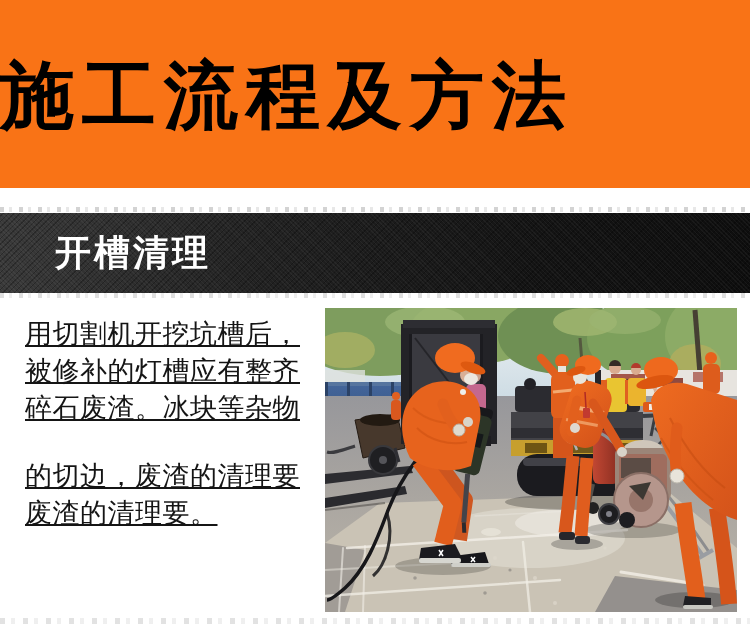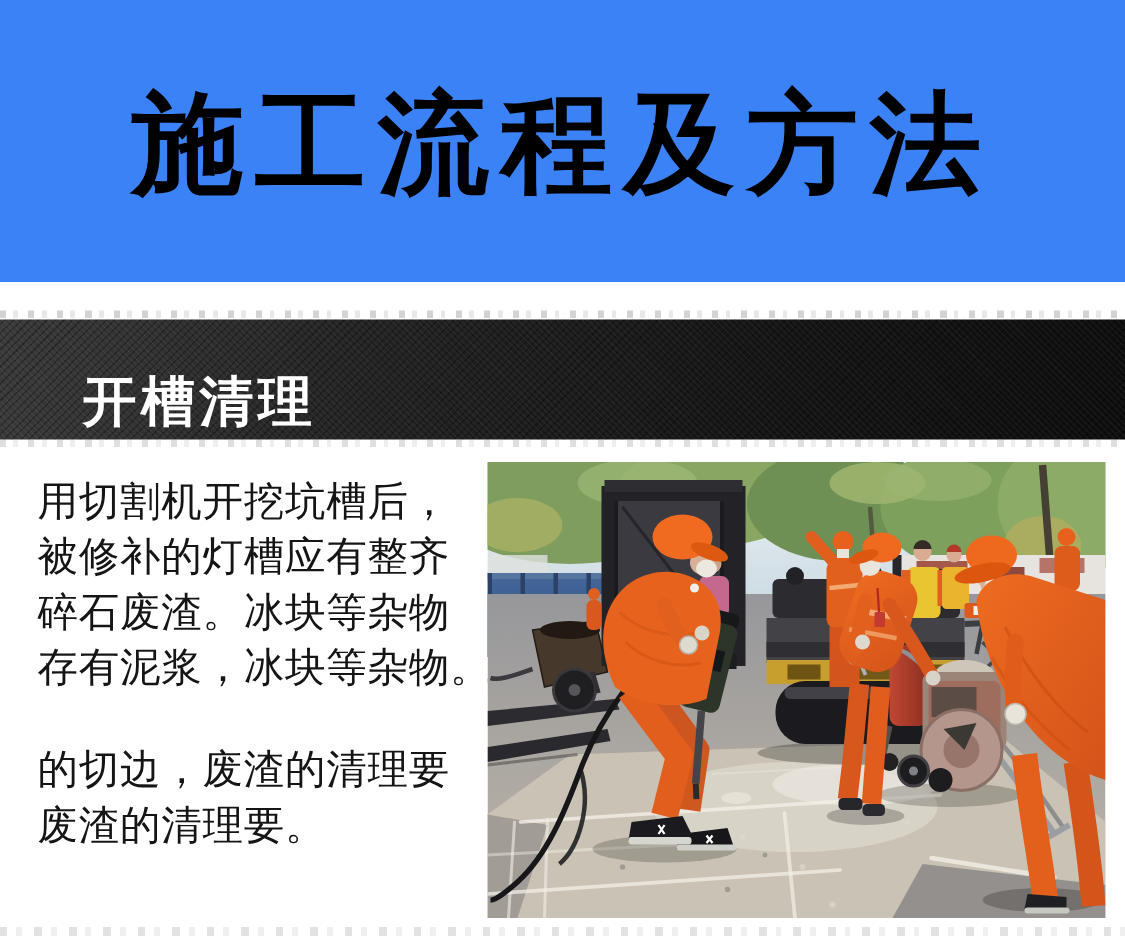--- a/index.html
+++ b/index.html
@@ -3,58 +3,58 @@
 <meta charset="utf-8">
 <style>
   html,body{margin:0;padding:0;background:#ffffff;}
   .page{
     position:relative;width:750px;height:626px;overflow:hidden;background:#ffffff;
     font-family:"Liberation Sans","DejaVu Sans",sans-serif;
   }
   
   .banner-gray{
     position:absolute;left:0;top:0;width:750px;height:188px;
-    background:#3b82f6;display:flex;align-items:center;justify-content:center;
+    background:#f97316;display:flex;align-items:center;
   }
   .page-title{
     font-size:74px;font-weight:900;color:#000;letter-spacing:8px;
     white-space:nowrap;transform:translateY(3px);
   }
   
   .speckle{
     position:absolute;left:0;width:750px;height:5px;opacity:.55;
     background:repeating-linear-gradient(90deg, rgba(110,110,110,.55) 0 4px, transparent 4px 9px,
                rgba(150,150,150,.4) 9px 12px, transparent 12px 19px);
   }
   .speckle.s1{top:207px;}
   .speckle.s2{top:293px;opacity:.4;}
   .speckle.s3{top:618px;height:6px;opacity:.5;
     background:repeating-linear-gradient(90deg, rgba(140,140,140,.5) 0 5px, transparent 5px 11px,
                rgba(165,165,165,.35) 11px 15px, transparent 15px 23px);}
   
   .banner-black{
     position:absolute;left:0;top:213px;width:750px;height:80px;
     background:linear-gradient(100deg,#3a3a3a 0%,#222222 35%,#141414 70%,#0e0e0e 100%);
-    display:flex;align-items:flex-end;overflow:hidden;
+    display:flex;align-items:center;overflow:hidden;
   }
   .banner-black::before{
     content:"";position:absolute;inset:0;pointer-events:none;
     background:repeating-linear-gradient(45deg, rgba(255,255,255,.045) 0 1px, transparent 1px 3px),
                repeating-linear-gradient(-45deg, rgba(0,0,0,.28) 0 1px, transparent 1px 4px);
   }
   .section-title{
     position:relative;margin-left:55px;font-size:36px;font-weight:700;color:#ffffff;
     letter-spacing:3px;white-space:nowrap;
   }
   
   .text-col{
     position:absolute;left:25px;top:316px;width:304px;
     font-size:27px;line-height:37px;color:#151515;letter-spacing:.5px;
   }
-  .para{margin:0 0 31px 0;}
+  .para{margin:0 0 31px 0;text-decoration:underline;}
   .tline{white-space:nowrap;}
   
   .photo{position:absolute;left:325px;top:308px;width:412px;height:304px;}
   .photo svg{display:block;}
 </style>
 </head>
 <body>
 
 <div class="page">
 
@@ -68,21 +68,20 @@
     <div class="section-title">开槽清理</div>
   </div>
 
   <div class="speckle s2"></div>
 
   <div class="text-col">
     <div class="para">
       <div class="tline">用切割机开挖坑槽后，</div>
       <div class="tline">被修补的灯槽应有整齐</div>
       <div class="tline">碎石废渣。冰块等杂物</div>
-      <div class="tline">存有泥浆，冰块等杂物。</div>
     </div>
     <div class="para">
       <div class="tline">的切边，废渣的清理要</div>
       <div class="tline">废渣的清理要。</div>
     </div>
   </div>
 
   <div class="photo">
     <svg width="412" height="304" viewBox="0 0 412 304" xmlns="http://www.w3.org/2000/svg">
       <defs>

